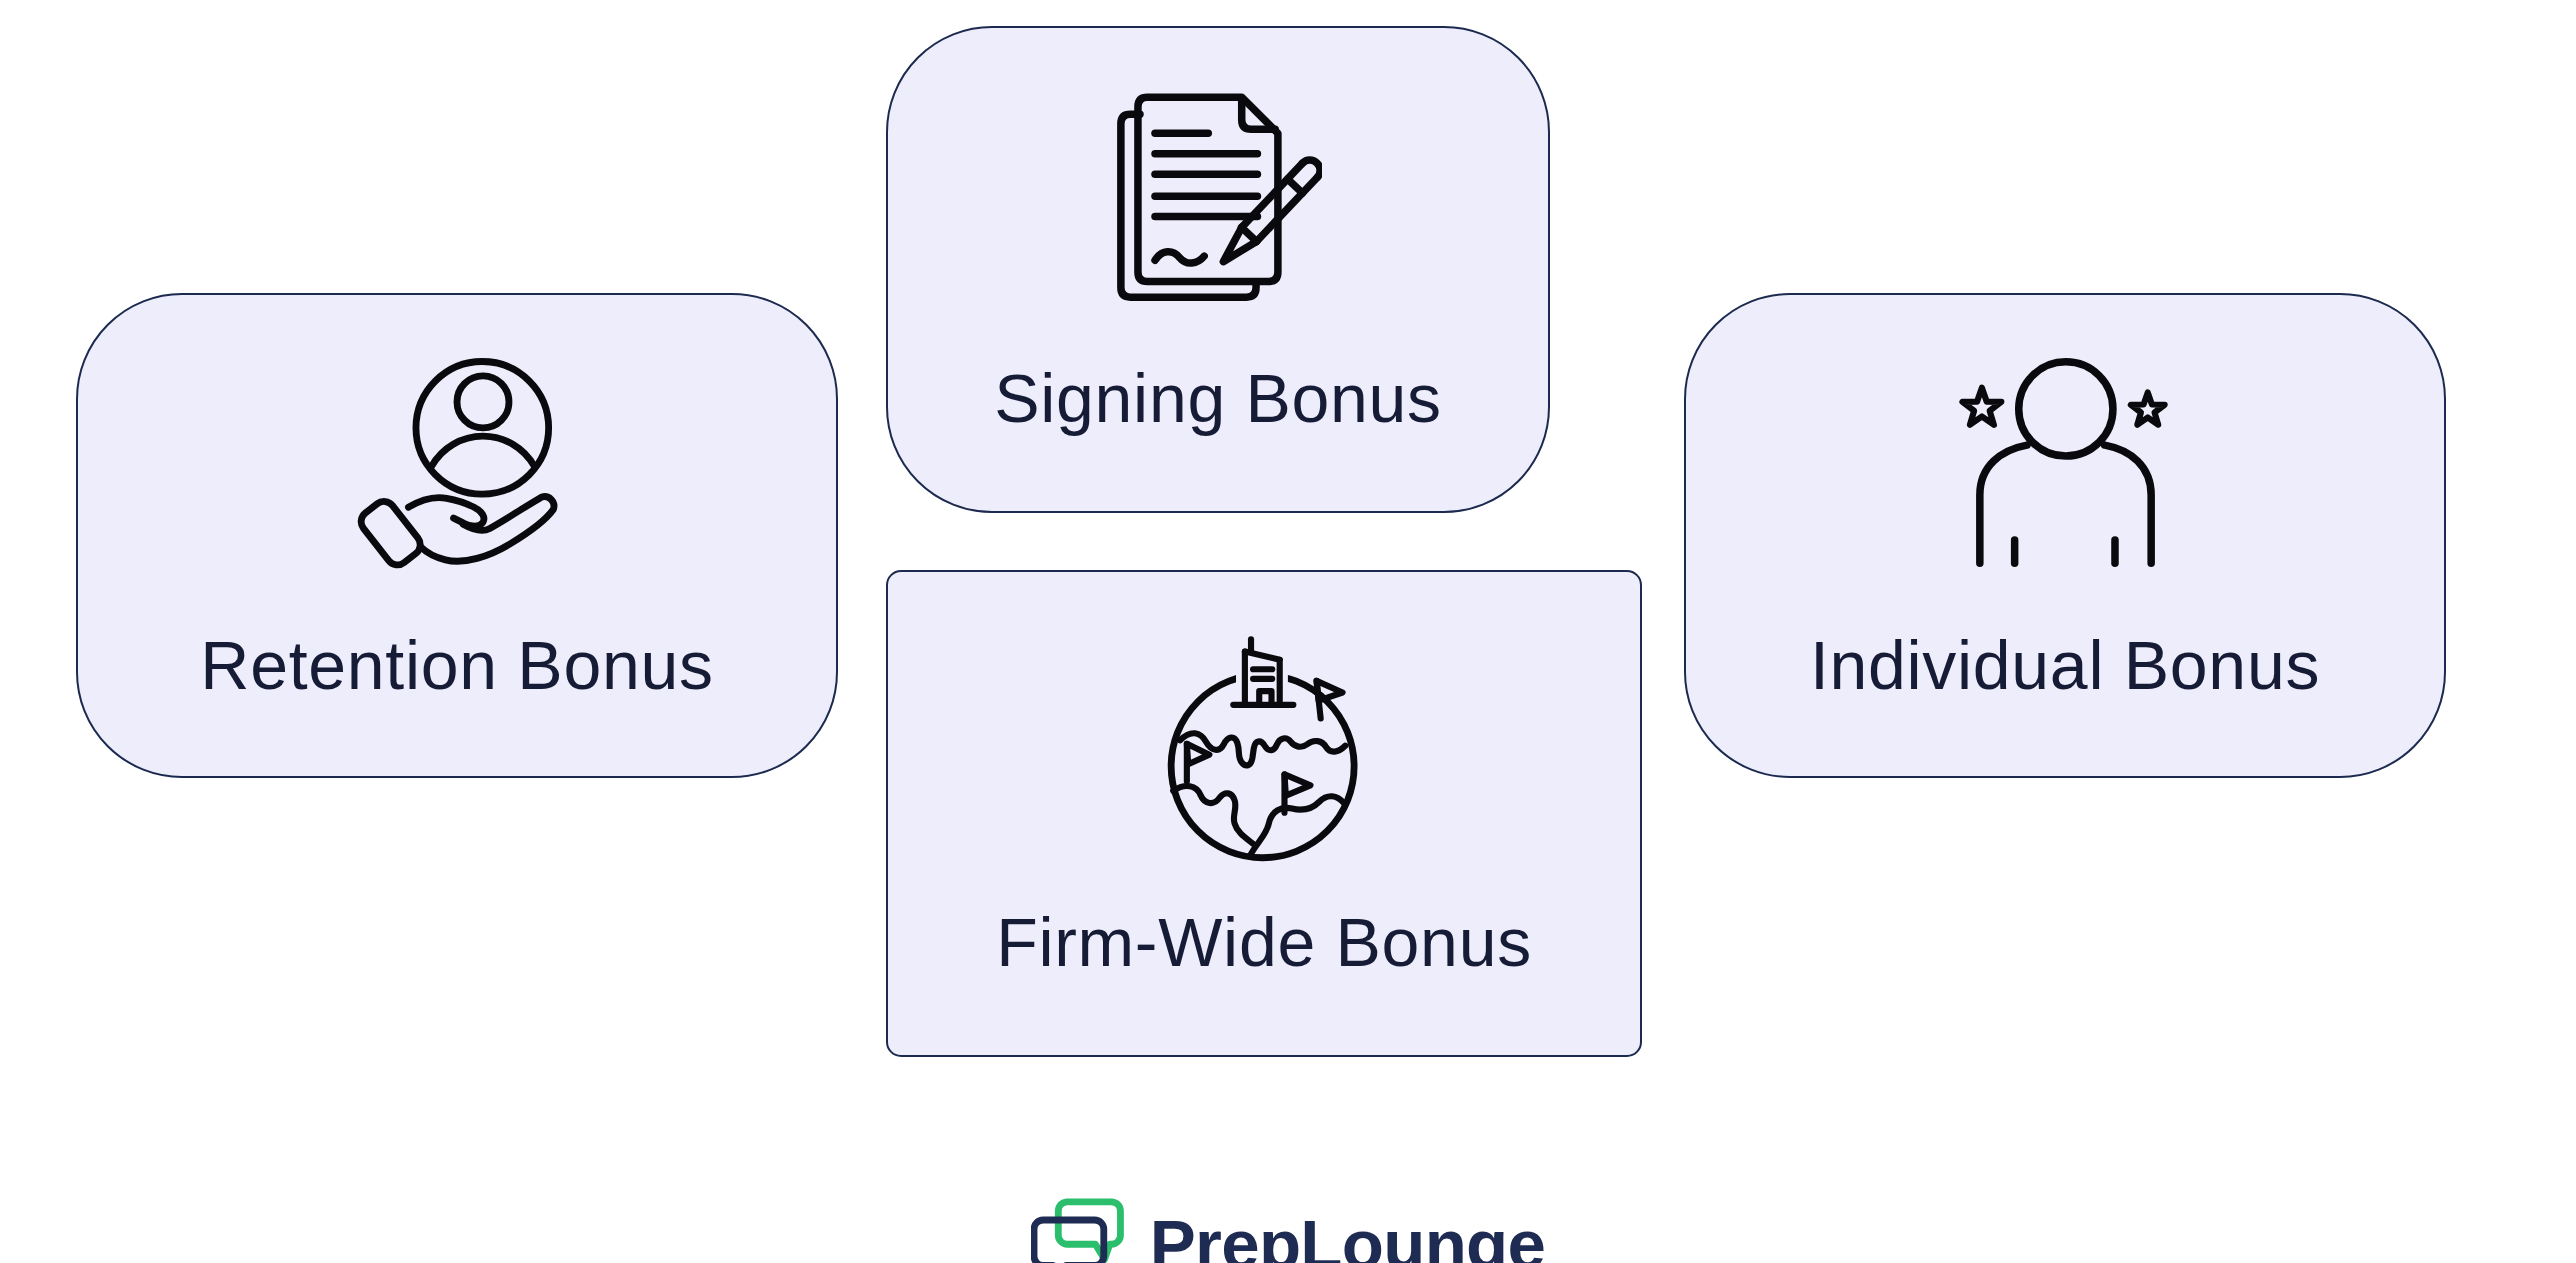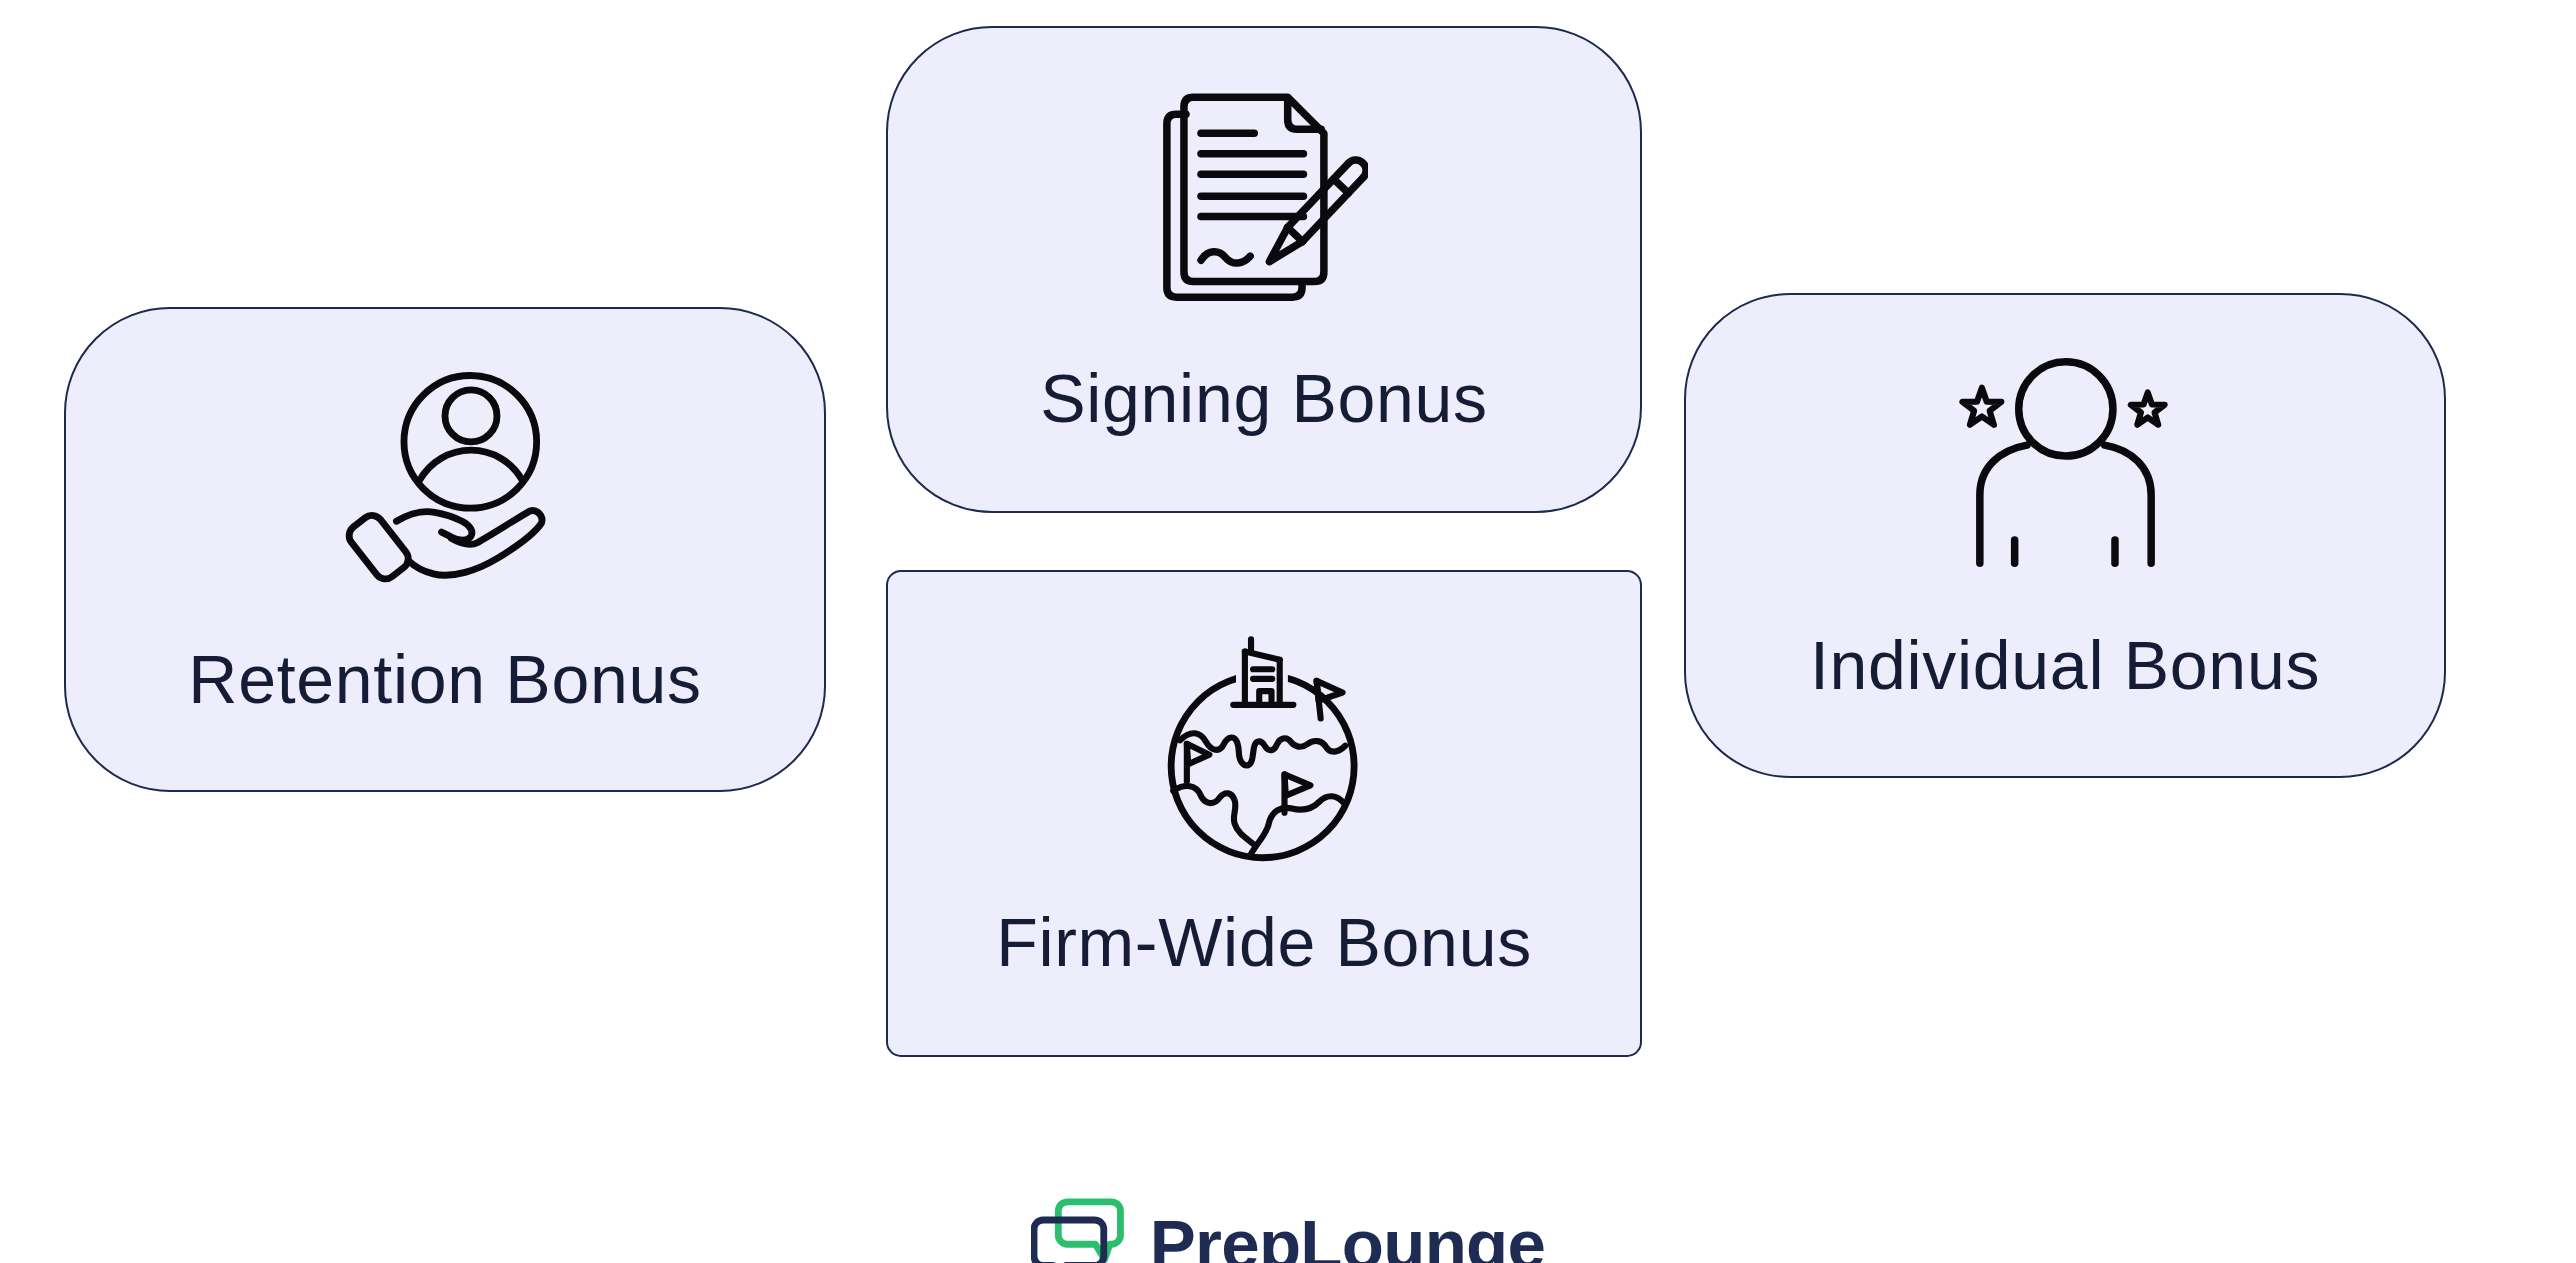--- a/index.html
+++ b/index.html
@@ -19,22 +19,22 @@
     overflow:hidden;position:relative;
   }
   .canvas{position:absolute;left:0;top:0;width:2576px;height:1264px;}
   .card{
     position:absolute;
     background:var(--card-fill);
     border:2.1px solid var(--card-border);
     border-radius:106px;
     box-sizing:border-box;
   }
-  .card--retention{left:64px;top:293px;width:762px;height:485px;margin-top:14px;}
-  .card--signing{left:886px;top:26px;width:756px;height:487px;}
+  .card--retention{left:76px;top:293px;width:762px;height:485px;}
+  .card--signing{left:886px;top:26px;width:664px;height:487px;}
   .card--firmwide{left:886px;top:570px;width:756px;height:487px;border-radius:15px;}
   .card--individual{left:1684px;top:293px;width:762px;height:485px;}
   .card-icon{
     position:absolute;left:0;right:0;top:63px;
     display:flex;justify-content:center;align-items:flex-start;
   }
   .card-label{
     position:absolute;left:0;right:0;top:336px;
     text-align:center;
     font-size:68px;line-height:68px;

